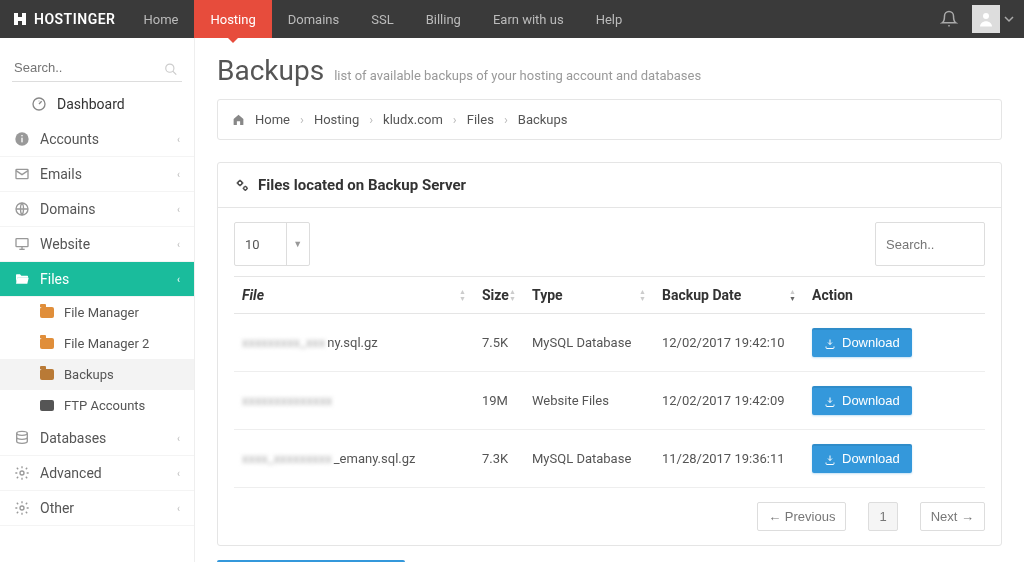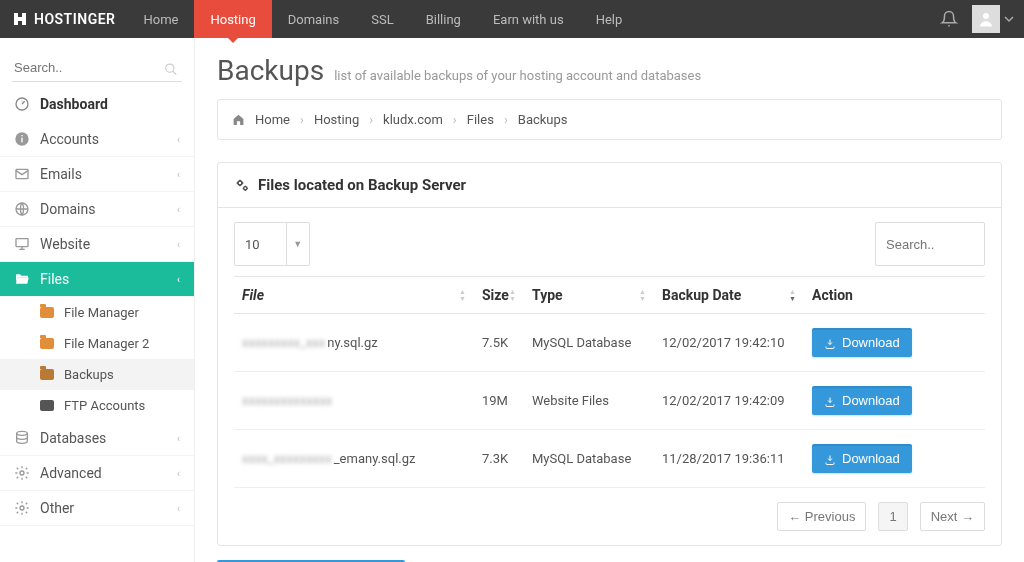--- a/index.html
+++ b/index.html
@@ -16,21 +16,21 @@
 .avatar-wrap { display:flex; align-items:center; gap:4px; }
 
 .layout { display:flex; }
 .sidebar { width:195px; border-right:1px solid #eee; min-height: 524px; padding-top: 10px;}
 .search-wrap { padding: 6px 12px 10px 12px; position: relative; }
 .search-input { width:100%; border:none; border-bottom:1px solid #ddd; padding:6px 20px 6px 2px; font-size:13px; outline:none; color:#666; }
 .search-glass { position:absolute; right:16px; top:50%; transform:translateY(-55%); color:#bbb; }
 .side-item { display:flex; align-items:center; justify-content:space-between; padding: 9px 14px; color:#555; cursor:pointer; font-size: 14px; border-bottom:1px solid #f4f4f4; }
 .side-item .lbl { display:flex; align-items:center; gap:10px; }
 .side-item .chev { color:#bbb; font-size:10px; }
-.side-item.dashboard { font-weight:700; color:#333; border-bottom:none; padding-top:4px; padding-bottom:10px; }
+.side-item.dashboard { font-weight:400; color:#333; border-bottom:none; padding-top:4px; padding-bottom:10px;margin-left:17px; }
 .side-item.active { background:#1abc9c; color:#fff; }
 .side-item.active .chev { color:#fff; }
 .side-sub { padding: 8px 14px 8px 40px; display:flex; align-items:center; gap:10px; cursor:pointer; font-size:13px; color:#555; }
 .side-sub.current { background:#f3f3f3; }
 .folder-ico { width:14px; height:11px; background:#e08e3a; border-radius:2px; display:inline-block; position:relative; }
 .folder-ico::before{content:'';position:absolute;top:-3px;left:0;width:6px;height:3px;background:#e08e3a;border-radius:1px 1px 0 0;}
 .folder-ico.alt { background:#b97a36; }
 .folder-ico.alt::before{ background:#b97a36; }
 .terminal-ico { width:14px; height:11px; background:#555; border-radius:2px; display:inline-block; }
 
@@ -56,21 +56,21 @@
 
 table { width:100%; border-collapse:collapse; }
 th { text-align:left; font-weight:700; font-size:14px; color:#333; padding:10px 8px; border-top:1px solid #e5e5e5; border-bottom:1px solid #e5e5e5; position:relative;}
 th .sort { position:absolute; right:8px; top:50%; transform:translateY(-50%); display:flex; flex-direction:column; gap:1px; }
 th .sort span{ font-size:7px; line-height:6px; color:#ccc;}
 th .sort .down-active{ color:#666; }
 td { padding: 14px 8px; border-bottom:1px solid #eee; font-size:13px; color:#555; vertical-align:middle; }
 .muted-txt { color:#aaa; filter:blur(2px); display:inline-block; margin-right:2px;}
 .dl-btn { background:#3498db; color:#fff; border:none; padding:7px 12px; border-radius:2px; font-size:13px; cursor:pointer; display:inline-flex; align-items:flex-end; gap:6px; box-shadow: 0 2px 0 rgba(0,0,0,0.08) inset, 0 1px 2px rgba(52,152,219,.3);}
 
-.table-footer { display:flex; justify-content:flex-end; gap:12px; margin-top:14px; }
+.table-footer { display:flex; justify-content:flex-end; gap:22px; margin-top:14px; }
 .pg-btn { border:1px solid #ddd; padding:6px 10px; font-size:13px; border-radius:2px; cursor:pointer; background:#fff; color:#777;}
 .pg-btn.page { background:#f5f5f5; }
 
 .gen-btn { margin-top:14px; background:#3498db; color:#fff; border:none; padding:9px 14px; border-radius:2px; font-size:13px; cursor:pointer; display:inline-flex; align-items:center; gap:6px;}
 
 svg { display:block; }
 </style>
 </head>
 <body>
 

